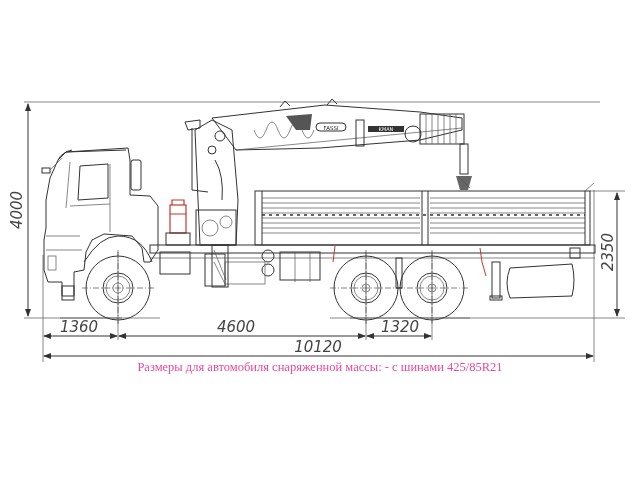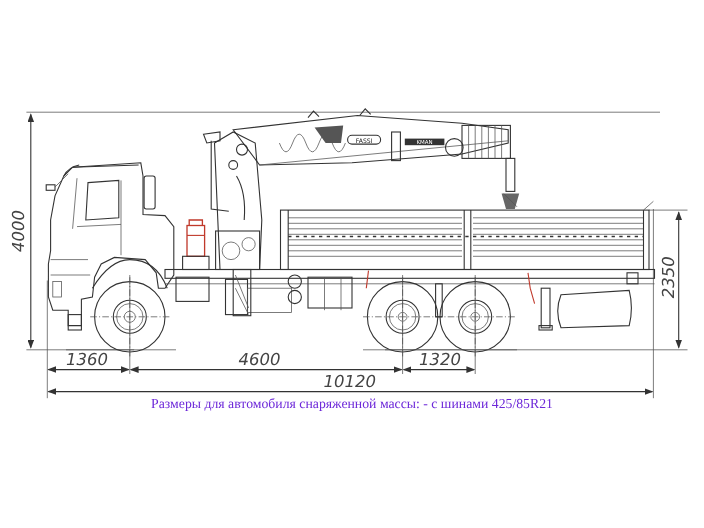--- a/index.html
+++ b/index.html
@@ -1,19 +1,19 @@
 <!DOCTYPE html>
 <html><head>
 <meta charset="utf-8">
 <style>
   html,body{margin:0;padding:0;background:#fff;}
   body{width:640px;height:480px;position:relative;overflow:hidden;font-family:"DejaVu Sans",sans-serif;}
   #drawing{position:absolute;left:0;top:0;width:640px;height:480px;}
   .dimtxt{font-family:"DejaVu Sans",sans-serif;font-style:italic;font-size:15px;fill:#444;}
-  .caption{position:absolute;left:0;width:640px;top:360px;text-align:center;font-family:"Liberation Serif",serif;font-size:12.5px;color:#6d28d9;}
+  .caption{position:absolute;left:0;width:640px;top:360px;text-align:center;font-family:"Liberation Serif",serif;font-size:12.5px;color:#ec4899;}
   .ln{stroke:#333;fill:none;stroke-width:1;}
   .thin{stroke:#555;fill:none;stroke-width:0.7;}
 </style>
 </head>
 <body>
 
 <svg id="drawing" viewBox="0 0 640 480" xmlns="http://www.w3.org/2000/svg">
   <defs>
     <marker id="arr" markerWidth="8" markerHeight="6" refX="7" refY="3" orient="auto">
       <path d="M0,0 L8,3 L0,6 z" fill="#333"></path>

